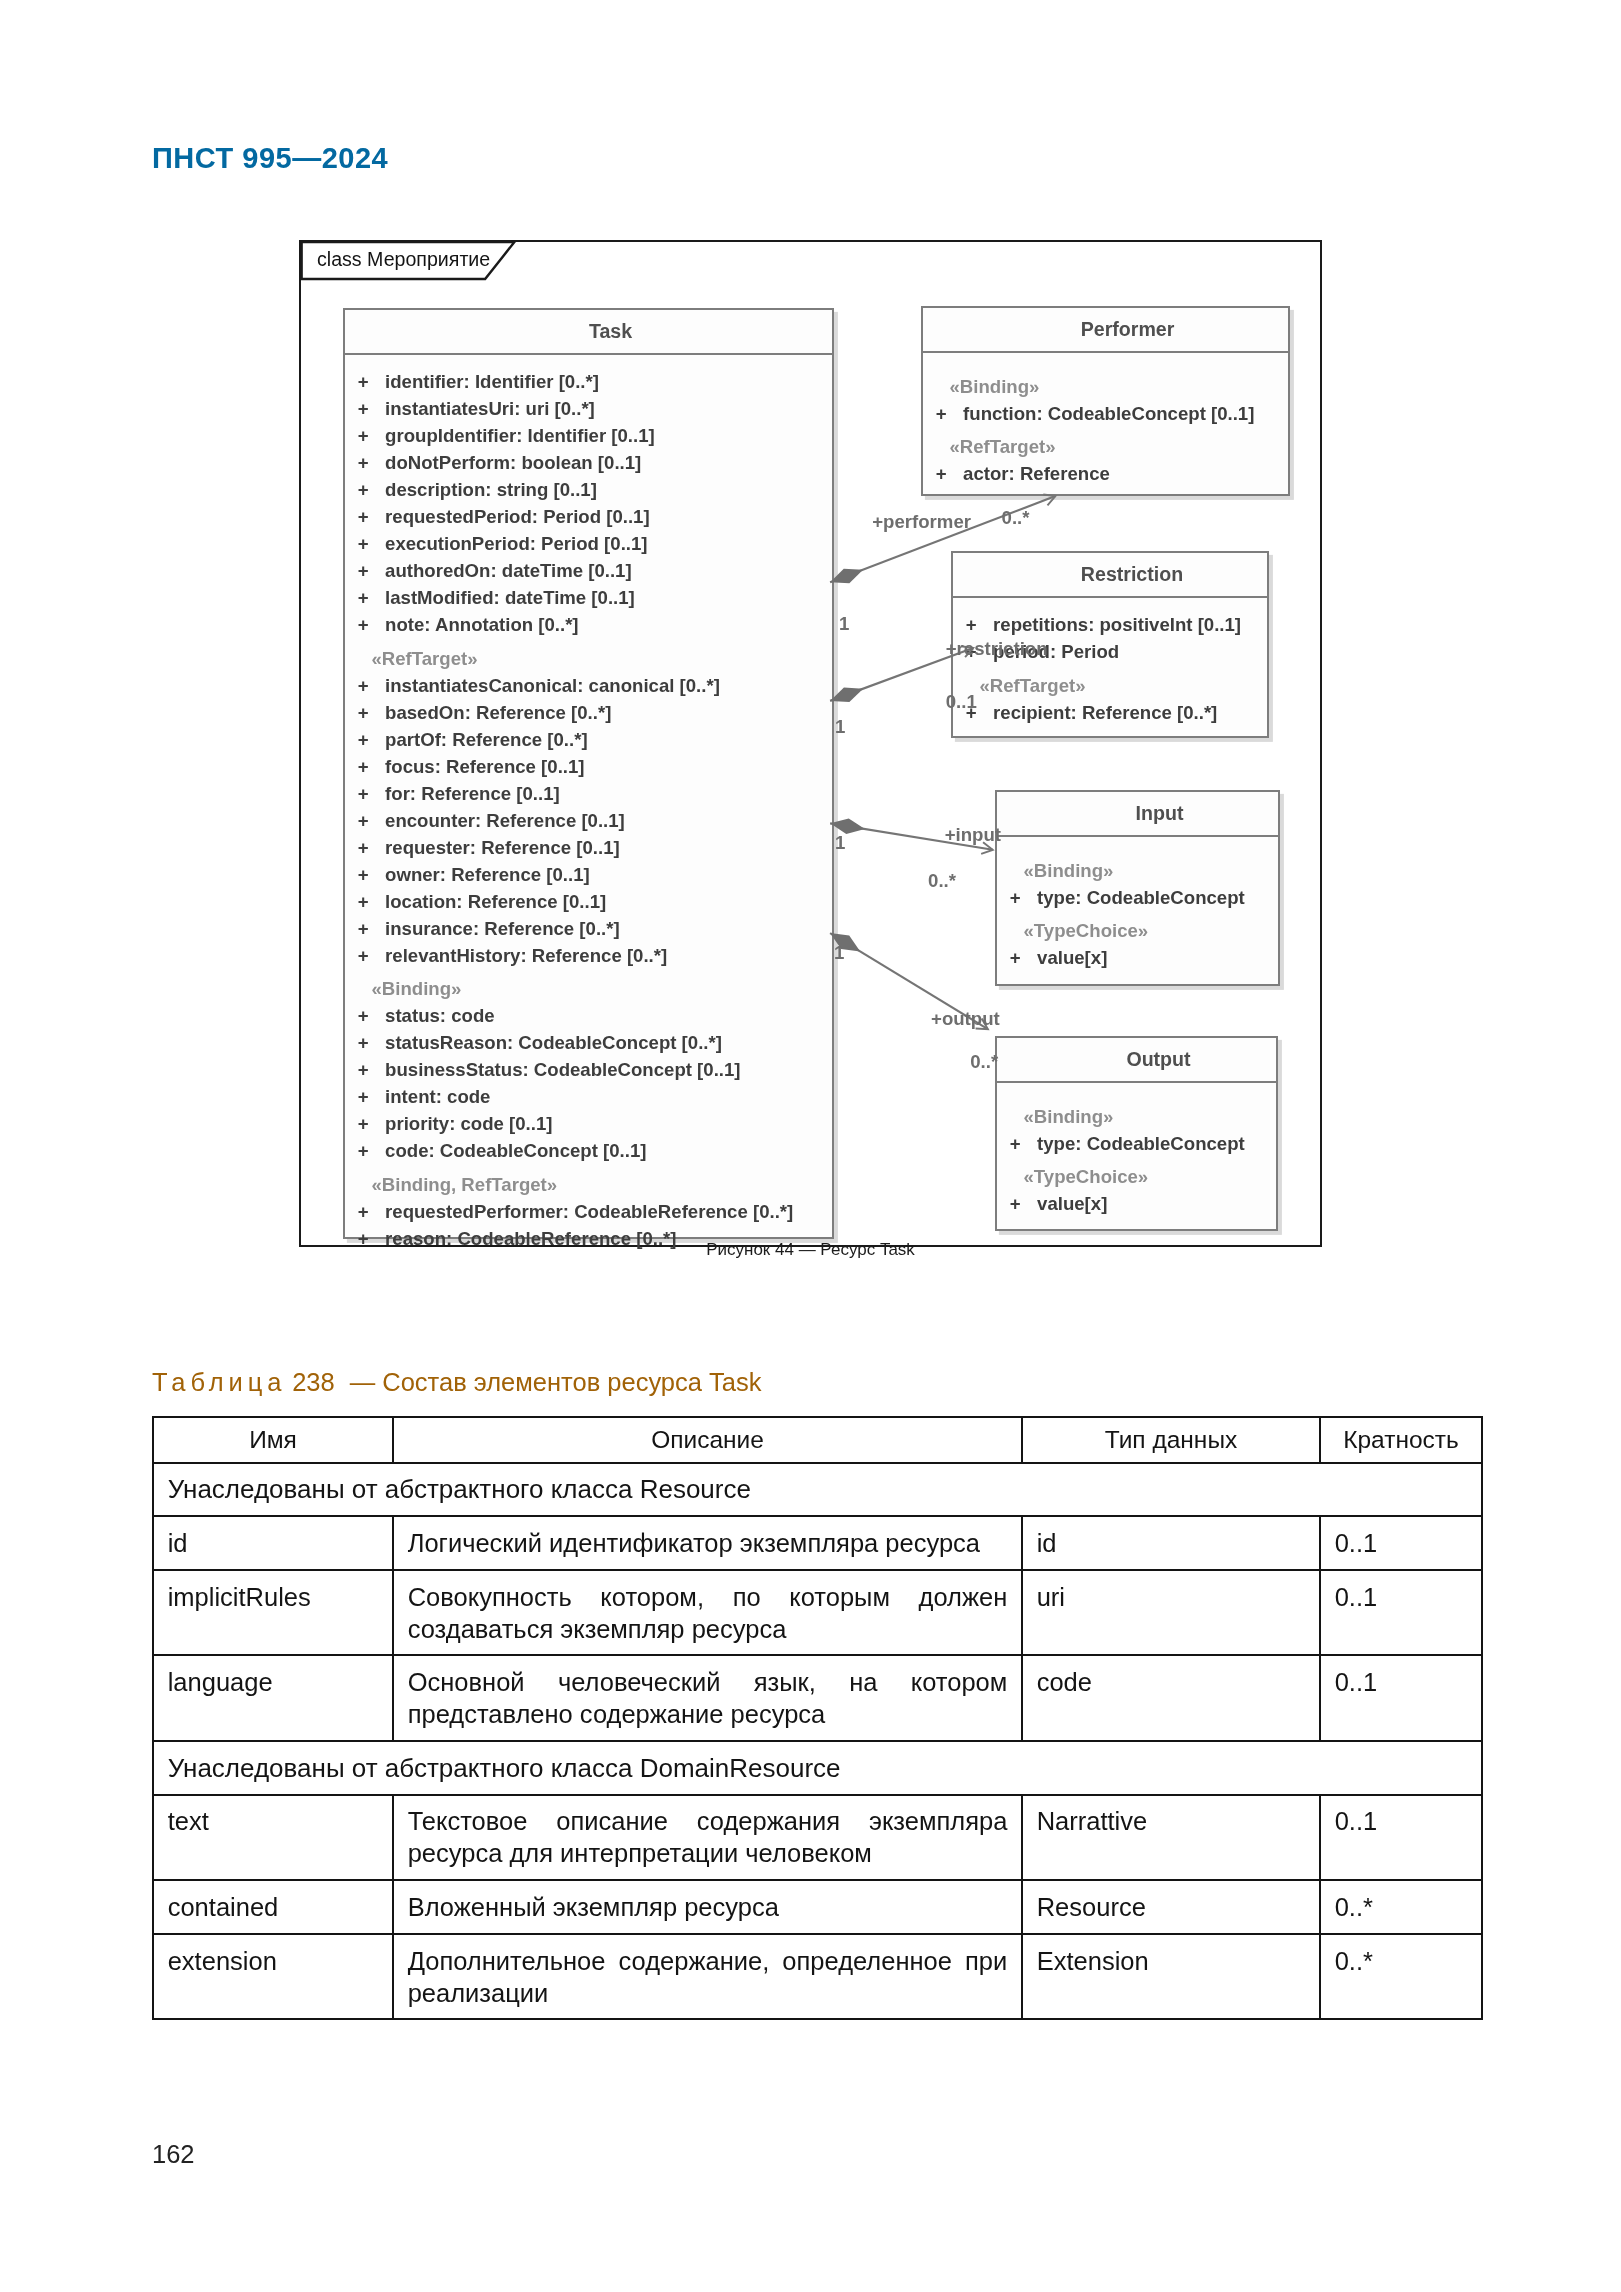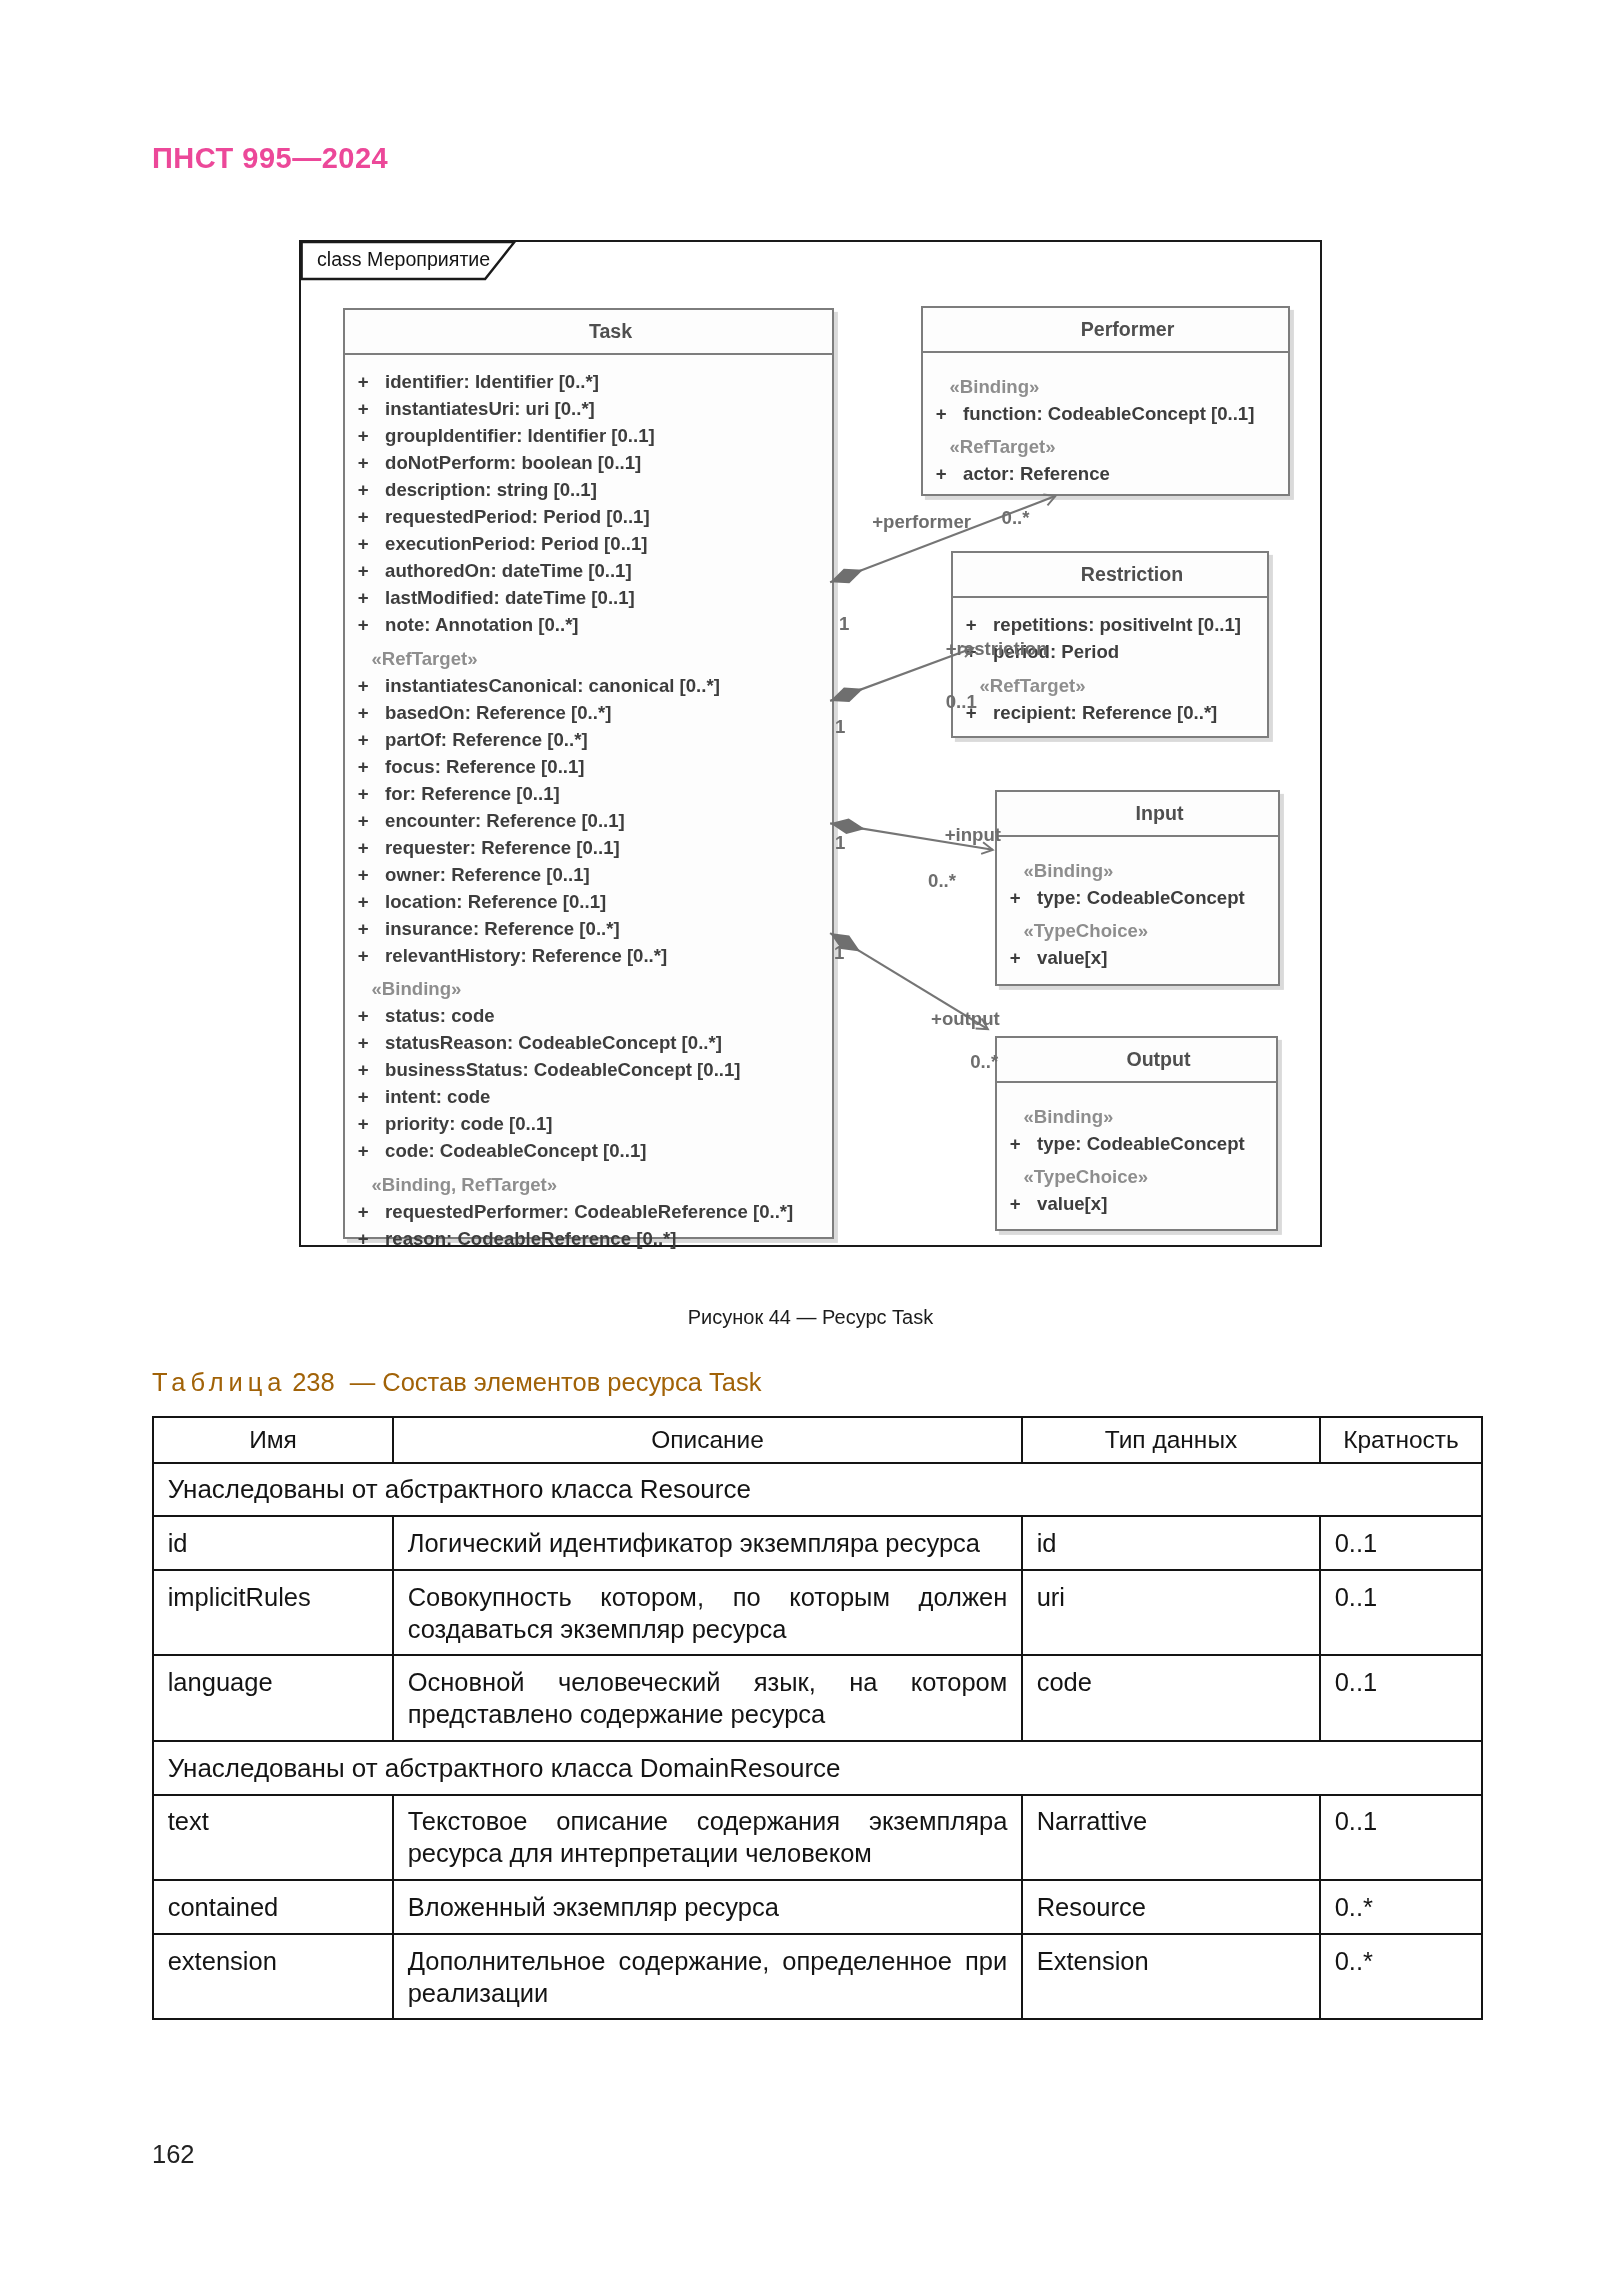--- a/index.html
+++ b/index.html
@@ -2,21 +2,21 @@
 <html><head>
 <meta charset="utf-8">
 <style>
   html,body{margin:0;padding:0;background:#ffffff;}
   .page{
     position:relative;width:1621px;height:2293px;background:#ffffff;
     font-family:"Liberation Sans", sans-serif;color:#1f1f1f;overflow:hidden;
   }
   .doc-header{
     position:absolute;left:152px;top:142px;
-    font-size:29px;font-weight:bold;letter-spacing:0.5px;color:#ec4899;
+    font-size:29px;font-weight:bold;letter-spacing:0.5px;color:#0369a1;
   }
   
   .uml-frame{
     position:absolute;left:299px;top:240px;width:1019px;height:1003px;
     border:2.5px solid #1a1a1a;background:#ffffff;
   }
   .frame-tab-svg{position:absolute;left:-1px;top:-1px;}
   .frame-tab-label{
     position:absolute;left:16px;top:5.9px;font-size:19.6px;font-weight:normal;color:#141414;
   }
@@ -38,22 +38,22 @@
   }
   .box-task{left:42px;top:66px;width:487px;height:927px;}
   .box-performer{left:620px;top:64px;width:365px;height:186px;}
   .box-restriction{left:650px;top:309px;width:314px;height:183px;}
   .box-input{left:694px;top:548px;width:281px;height:192px;}
   .box-output{left:694px;top:794px;width:279px;height:191px;}
   .connector-layer{position:absolute;left:0;top:0;width:1019px;height:1003px;pointer-events:none;}
   .conn-label{font-size:19px;font-weight:600;fill:#6e6e6e;font-family:"Liberation Sans",sans-serif;}
   
   .figure-caption{
-    position:absolute;left:0;top:1306px;width:1621px;text-align:center;
-    font-size:20px;color:#1c1c1c;
+    position:absolute;left:0;top:1240px;width:1621px;text-align:center;
+    font-size:17px;color:#1c1c1c;
   }
   .table-caption{position:absolute;left:152px;top:1368px;font-size:25.5px;color:#a16207;}
   .table-caption .spaced{letter-spacing:4.9px;}
   .table-caption .tbl-num{margin-left:5.9px;}
   .table-caption .tbl-title{margin-left:7.8px;}
   
   .data-table{
     position:absolute;left:152px;top:1416px;width:1329px;
     border-collapse:collapse;font-size:25.5px;color:#141414;table-layout:fixed;
   }

